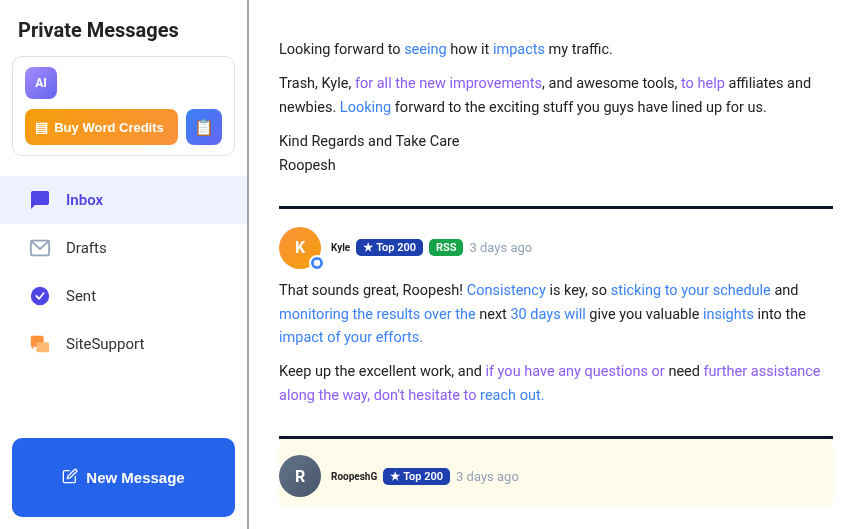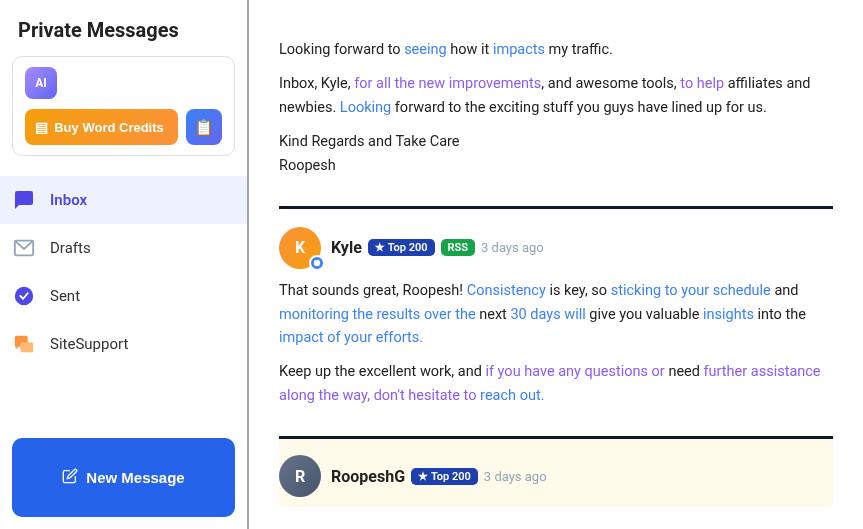--- a/index.html
+++ b/index.html
@@ -115,21 +115,21 @@
 
     .nav-items {
       padding: 8px 0;
       flex: 1;
     }
 
     .nav-item {
       display: flex;
       align-items: center;
       gap: 12px;
-      padding: 10px 10px;
+      padding: 10px 26px;
       cursor: pointer;
       border-radius: 0;
       font-size: 15px;
       color: #333;
       transition: background 0.15s;
     }
 
     .nav-item.active {
       background: #eef2ff;
       color: #4f46e5;
@@ -264,21 +264,21 @@
     }
 
     .message-meta {
       display: flex;
       align-items: center;
       gap: 6px;
       flex-wrap: wrap;
     }
 
     .sender-name {
-      font-size: 16px;
+      font-size: 10px;
       font-weight: 700;
       color: #222;
     }
 
     .badge-top200 {
       background: #1e40af;
       color: #fff;
       font-size: 11px;
       font-weight: 600;
       border-radius: 5px;
@@ -386,21 +386,21 @@
 </aside>
 
 <main class="main-content">
 
   <div class="message-block">
     <div class="message-text">
       <p>
         <span>Looking forward to </span><span class="highlight-blue">seeing</span><span> how it </span><span class="highlight-blue">impacts</span><span> my traffic.</span>
       </p>
       <p>
-        <span>Inbox, Kyle, </span><span class="highlight-orange">for all the new improvements</span><span>, and awesome tools, </span><span class="highlight-orange">to help</span><span> affiliates and newbies. </span><span class="highlight-blue">Looking</span><span> forward to the exciting stuff you guys have lined up for us.</span>
+        <span>Trash, Kyle, </span><span class="highlight-orange">for all the new improvements</span><span>, and awesome tools, </span><span class="highlight-orange">to help</span><span> affiliates and newbies. </span><span class="highlight-blue">Looking</span><span> forward to the exciting stuff you guys have lined up for us.</span>
       </p>
       <p>Kind Regards and Take Care<br>Roopesh</p>
     </div>
   </div>
 
   <div class="message-block">
     <div class="message-header">
       <div class="avatar avatar-kyle">
         <div class="avatar-img">K</div>
         <div class="avatar-mini-badge">

